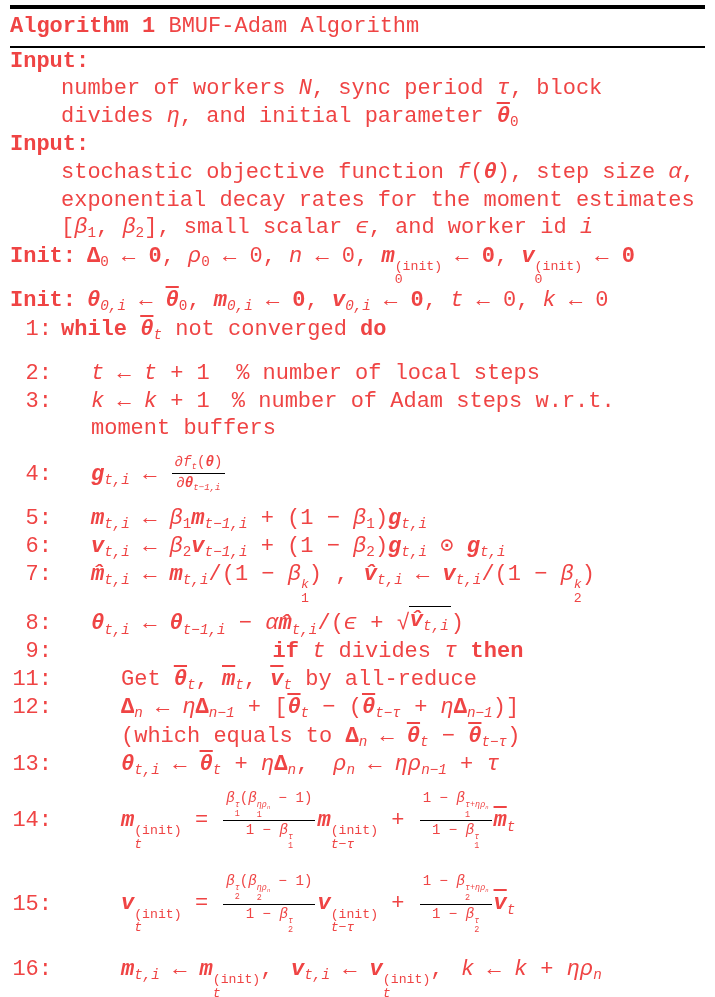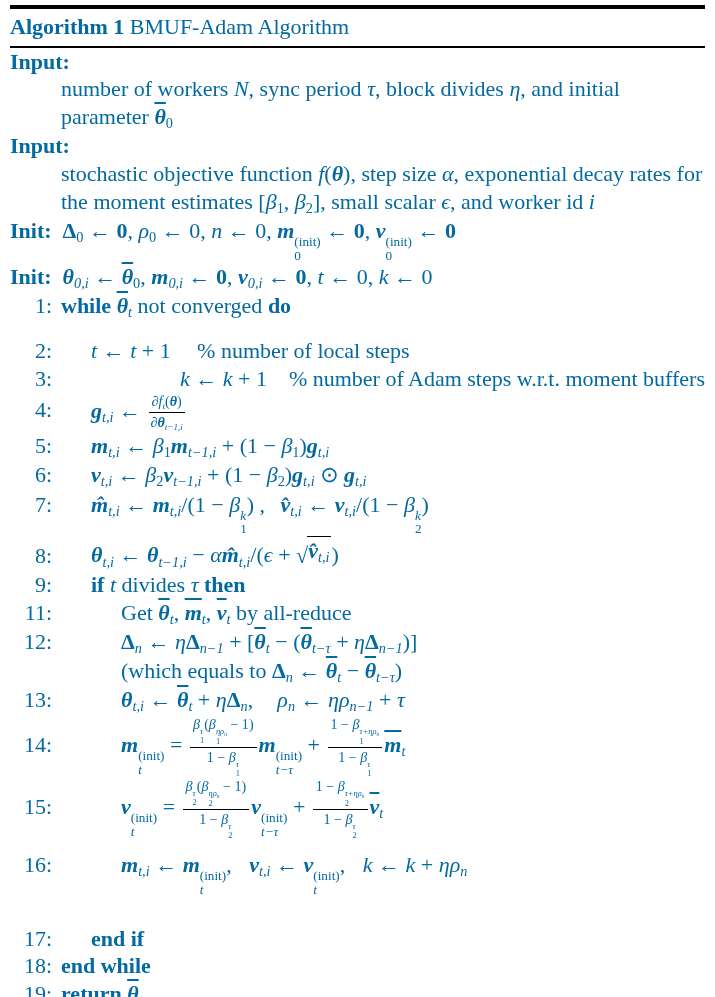--- a/index.html
+++ b/index.html
@@ -1,39 +1,39 @@
 <!DOCTYPE html>
 <html><head>
 <meta charset="utf-8">
 <style>
   html,body{margin:0;padding:0;background:#ffffff;}
   .doc{
     width:715px;height:997px;box-sizing:border-box;
     padding:5px 10px 0 10px;
-    font-family:Liberation Serif, serif;
-    font-size:22px;color:#0369a1;background:#fff;overflow:hidden;
+    font-family:Liberation Mono, monospace;
+    font-size:22px;color:#ef4444;background:#fff;overflow:hidden;
   }
   .toprule{border-top:4px solid #000;}
   .midrule{border-top:2px solid #000;margin-top:2px;}
   .botrule{border-top:2.5px solid #000;margin-top:5px;}
   .title{padding:4px 0 3px 0;line-height:1.25;}
   .row{display:flex;align-items:baseline;line-height:1.26;}
   .lnum{flex:0 0 42px;text-align:right;padding-right:9px;white-space:pre;}
   .lcontent{flex:1 1 auto;min-width:0;}
   .rm{}
   .it{font-style:italic;}
   .bf{font-weight:bold;}
   .bi{font-weight:bold;font-style:italic;}
   .sp{display:inline-block;}
   .msub{font-size:0.65em;vertical-align:-0.3em;}
   .mbar{text-decoration:overline;text-decoration-thickness:1.5px;}
   .ss{display:inline-flex;flex-direction:column;align-items:flex-start;
       font-size:0.6em;line-height:1.05;vertical-align:-0.6em;justify-content:space-between;}
   .frac{display:inline-flex;flex-direction:column;align-items:center;
-      font-size:0.64em;line-height:1.15;vertical-align:middle;margin:0 2px;text-align:center;}
+      font-size:0.64em;line-height:1.15;vertical-align:middle;margin:11px 2px;text-align:center;}
   .fnum{border-bottom:1.6px solid #000;padding:0 3px 1px 3px;}
   .fden{padding-top:1px;}
   .sqrt{display:inline-flex;align-items:flex-end;}
   .srad{line-height:1;}
   .sbody{border-top:1.8px solid #000;margin-left:-1px;padding:0 2px 0 1px;}
 </style>
 </head>
 <body>
 
 <div class="doc">
@@ -70,21 +70,21 @@
       <div class="row">
         <span class="lnum">1:</span>
         <span class="lcontent"><span class="bf">while </span><span class="mbar"><span class="bi">θ</span></span><span class="msub"><span class="it">t</span></span><span class="rm"> not converged </span><span class="bf">do</span></span>
       </div>
       <div class="row">
         <span class="lnum">2:</span>
         <span class="lcontent" style="padding-left: 30px; margin-top: 16px;"><span class="it">t</span><span class="rm"> ← </span><span class="it">t</span><span class="rm"> + 1</span><span class="sp" style="width: 1.2em;"></span><span class="rm">% number of local steps</span></span>
       </div>
       <div class="row">
         <span class="lnum">3:</span>
-        <span class="lcontent" style="padding-left: 30px; text-align: right;"><span class="it">k</span><span class="rm"> ← </span><span class="it">k</span><span class="rm"> + 1</span><span class="sp" style="width: 1em;"></span><span class="rm">% number of Adam steps w.r.t. moment buffers</span></span>
+        <span class="lcontent" style="padding-left: 30px;"><span class="it">k</span><span class="rm"> ← </span><span class="it">k</span><span class="rm"> + 1</span><span class="sp" style="width: 1em;"></span><span class="rm">% number of Adam steps w.r.t. moment buffers</span></span>
       </div>
       <div class="row">
         <span class="lnum">4:</span>
         <span class="lcontent" style="padding-left: 30px;"><span class="bi">g</span><span class="msub"><span class="it">t,i</span></span><span class="rm"> ← </span><span class="frac">
             <span class="fnum"><span class="it">∂f</span><span class="msub"><span class="it">t</span></span><span class="rm">(</span><span class="bi">θ</span><span class="rm">)</span></span>
             <span class="fden"><span class="it">∂</span><span class="bi">θ</span><span class="msub"><span class="it">t−1,i</span></span></span>
           </span></span>
       </div>
       <div class="row">
         <span class="lnum">5:</span>
@@ -106,21 +106,21 @@
       </div>
       <div class="row">
         <span class="lnum">8:</span>
         <span class="lcontent" style="padding-left: 30px;"><span class="bi">θ</span><span class="msub"><span class="it">t,i</span></span><span class="rm"> ← </span><span class="bi">θ</span><span class="msub"><span class="it">t−1,i</span></span><span class="rm"> − </span><span class="it">α</span><span class="bi">m̂</span><span class="msub"><span class="it">t,i</span></span><span class="rm">/(</span><span class="it">ϵ</span><span class="rm"> + </span><span class="sqrt">
             <span class="srad">√</span>
             <span class="sbody"><span class="bi">v̂</span><span class="msub"><span class="it">t,i</span></span></span>
           </span><span class="rm">)</span></span>
       </div>
       <div class="row">
         <span class="lnum">9:</span>
-        <span class="lcontent" style="padding-left: 30px;"><span class="bf">if </span><span class="it">t</span><span class="rm"> divides </span><span class="it">τ</span><span class="bf"> then</span></span>
+        <span class="lcontent" style="padding-left: 30px; text-align: center;"><span class="bf">if </span><span class="it">t</span><span class="rm"> divides </span><span class="it">τ</span><span class="bf"> then</span></span>
       </div>
       <div class="row">
         <span class="lnum">11:</span>
         <span class="lcontent" style="padding-left: 60px;"><span class="rm">Get </span><span class="mbar"><span class="bi">θ</span></span><span class="msub"><span class="it">t</span></span><span class="rm">, </span><span class="mbar"><span class="bi">m</span></span><span class="msub"><span class="it">t</span></span><span class="rm">, </span><span class="mbar"><span class="bi">v</span></span><span class="msub"><span class="it">t</span></span><span class="rm"> by all-reduce</span></span>
       </div>
       <div class="row">
         <span class="lnum">12:</span>
         <span class="lcontent" style="padding-left: 60px;"><span class="bf">Δ</span><span class="msub"><span class="it">n</span></span><span class="rm"> ← </span><span class="it">η</span><span class="bf">Δ</span><span class="msub"><span class="it">n−1</span></span><span class="rm"> + [</span><span class="mbar"><span class="bi">θ</span></span><span class="msub"><span class="it">t</span></span><span class="rm"> − (</span><span class="mbar"><span class="bi">θ</span></span><span class="msub"><span class="it">t−τ</span></span><span class="rm"> + </span><span class="it">η</span><span class="bf">Δ</span><span class="msub"><span class="it">n−1</span></span><span class="rm">)]</span></span>
       </div>
       <div class="row">

